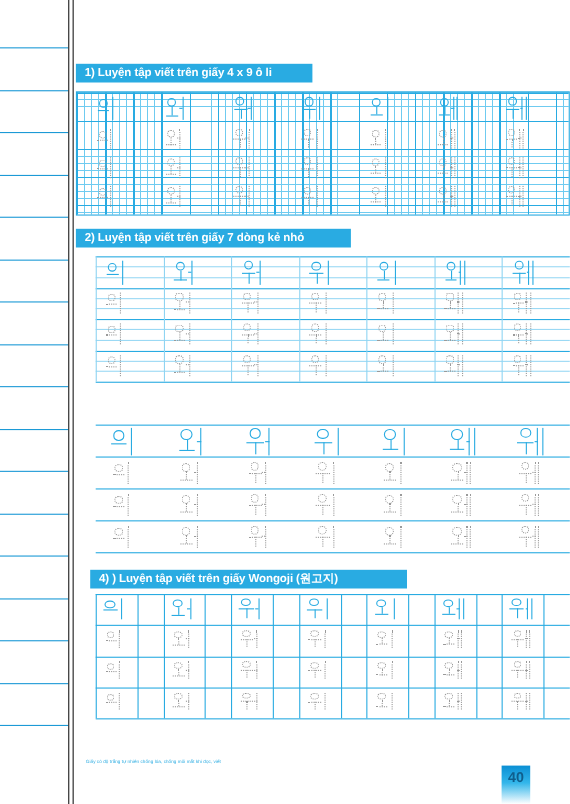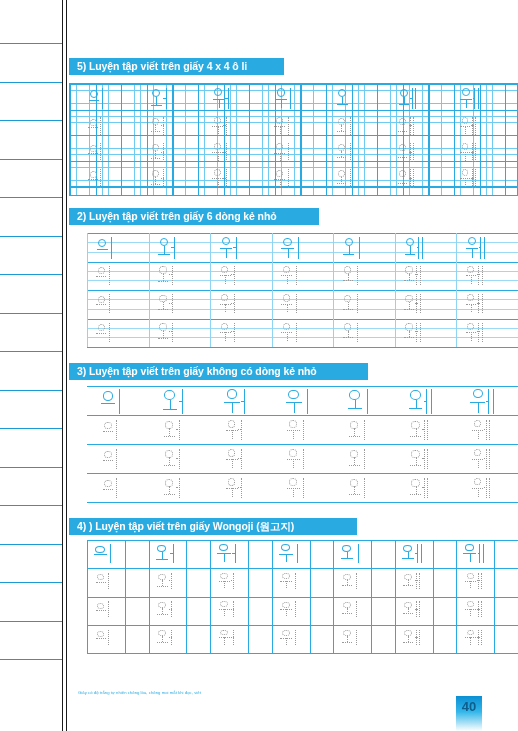--- a/index.html
+++ b/index.html
@@ -134,21 +134,21 @@
     <div class="nline" style="top: 543.5px;"></div>
     <div class="nline" style="top: 582px;"></div>
     <div class="nline" style="top: 620.5px;"></div>
     <div class="nline" style="top: 659px;"></div>
   </div>
 <div id="margin-rule-a"></div>
 <div id="margin-rule-b"></div>
 
 <div id="content">
 
-  <div class="sec-head" style="left:0px;top:58px;width:215px;">5) Luyện tập viết trên giấy 4 x 4 ô li</div>
+  <div class="sec-head" style="left:0px;top:58px;width:215px;">1) Luyện tập viết trên giấy 4 x 9 ô li</div>
   <div id="sec1-grid" style="left:0px;top:83px;width:449px;height:113px;"></div>
   <div id="sec1-glyphs" style="position:absolute;left:0px;top:83px;width:449px;height:113px;">
       <div class="cell solid" style="position: absolute; left: 18px; top: 4px; width: 23px; height: 23px;">
         <div class="ie" style="width: 8.05px; height: 8.05px; left: 2.875px; top: 2.875px; border-width: 1.15px;"></div>
         <div class="hbar" style="position: absolute; left: 1.61px; top: 12.535px; width: 10.81px; border-top: 1.15px solid rgb(41, 171, 226);"></div>
         <div class="vbar" style="position: absolute; left: 15.18px; top: 1.15px; height: 21.16px; border-left: 1.15px solid rgb(41, 171, 226);"></div>
       </div>
       <div class="cell solid" style="position: absolute; left: 80px; top: 4px; width: 23px; height: 23px;">
         <div class="ie" style="width: 8.05px; height: 8.05px; left: 2.875px; top: 1.955px; border-width: 1.15px;"></div>
         <div class="vbar" style="position: absolute; left: 6.9px; top: 9.89px; height: 8.05px; border-left: 1.15px solid rgb(41, 171, 226);"></div>
@@ -327,21 +327,21 @@
       <div class="cell trace" style="position: absolute; left: 390px; top: 85.4px; width: 20px; height: 20px;">
         <div class="ie" style="width: 6.6px; height: 6.6px; left: 2.9px; top: 1.1px; border-width: 0.95px; border-style: dotted;"></div>
         <div class="hbar" style="position: absolute; left: 1.2px; top: 10px; width: 10px; border-top: 0.95px dotted rgb(154, 154, 154);"></div>
         <div class="vbar" style="position: absolute; left: 6.2px; top: 10px; height: 8.4px; border-left: 0.95px dotted rgb(154, 154, 154);"></div>
         <div class="vbar" style="position: absolute; left: 13.2px; top: 1px; height: 18.4px; border-left: 0.95px dotted rgb(154, 154, 154);"></div>
         <div class="hbar" style="position: absolute; left: 12px; top: 9.4px; width: 2px; border-top: 0.95px dotted rgb(154, 154, 154);"></div>
         <div class="vbar" style="position: absolute; left: 16.4px; top: 1px; height: 18.4px; border-left: 0.95px dotted rgb(154, 154, 154);"></div>
       </div>
     </div>
 
-  <div class="sec-head" style="left:0px;top:208px;width:250px;">2) Luyện tập viết trên giấy 6 dòng kẻ nhỏ</div>
+  <div class="sec-head" style="left:0px;top:208px;width:250px;">2) Luyện tập viết trên giấy 7 dòng kẻ nhỏ</div>
   <div class="ruled4" id="sec2-paper" style="left:18px;top:233px;width:431px;height:114px;">
       <div class="r-out" style="top: 0px;"></div>
       <div class="r-in" style="top: 9.4905px;"></div>
       <div class="r-in" style="top: 18.981px;"></div>
       <div class="r-out" style="top: 28.5px;"></div>
       <div class="r-in" style="top: 37.9905px;"></div>
       <div class="r-in" style="top: 47.481px;"></div>
       <div class="r-out" style="top: 57px;"></div>
       <div class="r-in" style="top: 66.4905px;"></div>
       <div class="r-in" style="top: 75.981px;"></div>
@@ -541,21 +541,20 @@
       <div class="cell trace" style="position: absolute; left: 377.429px; top: 88.5px; width: 21px; height: 21px;">
         <div class="ie" style="width: 6.93px; height: 6.93px; left: 3.045px; top: 1.155px; border-width: 0.95px; border-style: dotted;"></div>
         <div class="hbar" style="position: absolute; left: 1.26px; top: 10.5px; width: 10.5px; border-top: 0.95px dotted rgb(154, 154, 154);"></div>
         <div class="vbar" style="position: absolute; left: 6.51px; top: 10.5px; height: 8.82px; border-left: 0.95px dotted rgb(154, 154, 154);"></div>
         <div class="vbar" style="position: absolute; left: 13.86px; top: 1.05px; height: 19.32px; border-left: 0.95px dotted rgb(154, 154, 154);"></div>
         <div class="hbar" style="position: absolute; left: 12.6px; top: 9.87px; width: 2.1px; border-top: 0.95px dotted rgb(154, 154, 154);"></div>
         <div class="vbar" style="position: absolute; left: 17.22px; top: 1.05px; height: 19.32px; border-left: 0.95px dotted rgb(154, 154, 154);"></div>
       </div>
     </div>
 
-  <div class="sec-head" style="left:0px;top:363px;width:299px;">3) Luyện tập viết trên giấy không có dòng kẻ nhỏ</div>
   <div class="plain3" id="sec3-paper" style="left:18px;top:386px;width:431px;height:116px;">
       <div class="p-line" style="top: 0px;"></div>
       <div class="p-line" style="top: 29px;"></div>
       <div class="p-line" style="top: 58px;"></div>
       <div class="p-line" style="top: 87px;"></div>
       <div class="p-line" style="top: 116px;"></div>
     </div>
   <div id="sec3-glyphs" style="position:absolute;left:18px;top:386px;width:431px;height:116px;">
       <div class="cell solid" style="position: absolute; left: 12px; top: 2px; width: 30px; height: 27px;">
         <div class="ie" style="width: 10.5px; height: 9.45px; left: 3.75px; top: 3.375px; border-width: 1.2px;"></div>
@@ -740,21 +739,21 @@
       <div class="cell trace" style="position: absolute; left: 383.429px; top: 91px; width: 23px; height: 22px;">
         <div class="ie" style="width: 7.59px; height: 7.26px; left: 3.335px; top: 1.21px; border-width: 0.95px; border-style: dotted;"></div>
         <div class="hbar" style="position: absolute; left: 1.38px; top: 11px; width: 11.5px; border-top: 0.95px dotted rgb(154, 154, 154);"></div>
         <div class="vbar" style="position: absolute; left: 7.13px; top: 11px; height: 9.24px; border-left: 0.95px dotted rgb(154, 154, 154);"></div>
         <div class="vbar" style="position: absolute; left: 15.18px; top: 1.1px; height: 20.24px; border-left: 0.95px dotted rgb(154, 154, 154);"></div>
         <div class="hbar" style="position: absolute; left: 13.8px; top: 10.34px; width: 2.3px; border-top: 0.95px dotted rgb(154, 154, 154);"></div>
         <div class="vbar" style="position: absolute; left: 18.86px; top: 1.1px; height: 20.24px; border-left: 0.95px dotted rgb(154, 154, 154);"></div>
       </div>
     </div>
 
-  <div class="sec-head" style="left:0px;top:518px;width:288px;">
+  <div class="sec-head" style="left:13px;top:518px;width:288px;">
     <span>4) ) Luyện tập viết trên giấy Wongoji (</span><span class="kr">원고지</span><span>)</span>
   </div>
   <div class="wongoji" id="sec4-paper" style="left:18px;top:540px;width:431px;height:113px;">
       <div class="w-h" style="top: 0px;"></div>
       <div class="w-h" style="top: 28.25px;"></div>
       <div class="w-h" style="top: 56.5px;"></div>
       <div class="w-h" style="top: 84.75px;"></div>
       <div class="w-h" style="top: 113px;"></div>
       <div class="w-v" style="left: 0px;"></div>
       <div class="w-v" style="left: 37.8664px;"></div>

